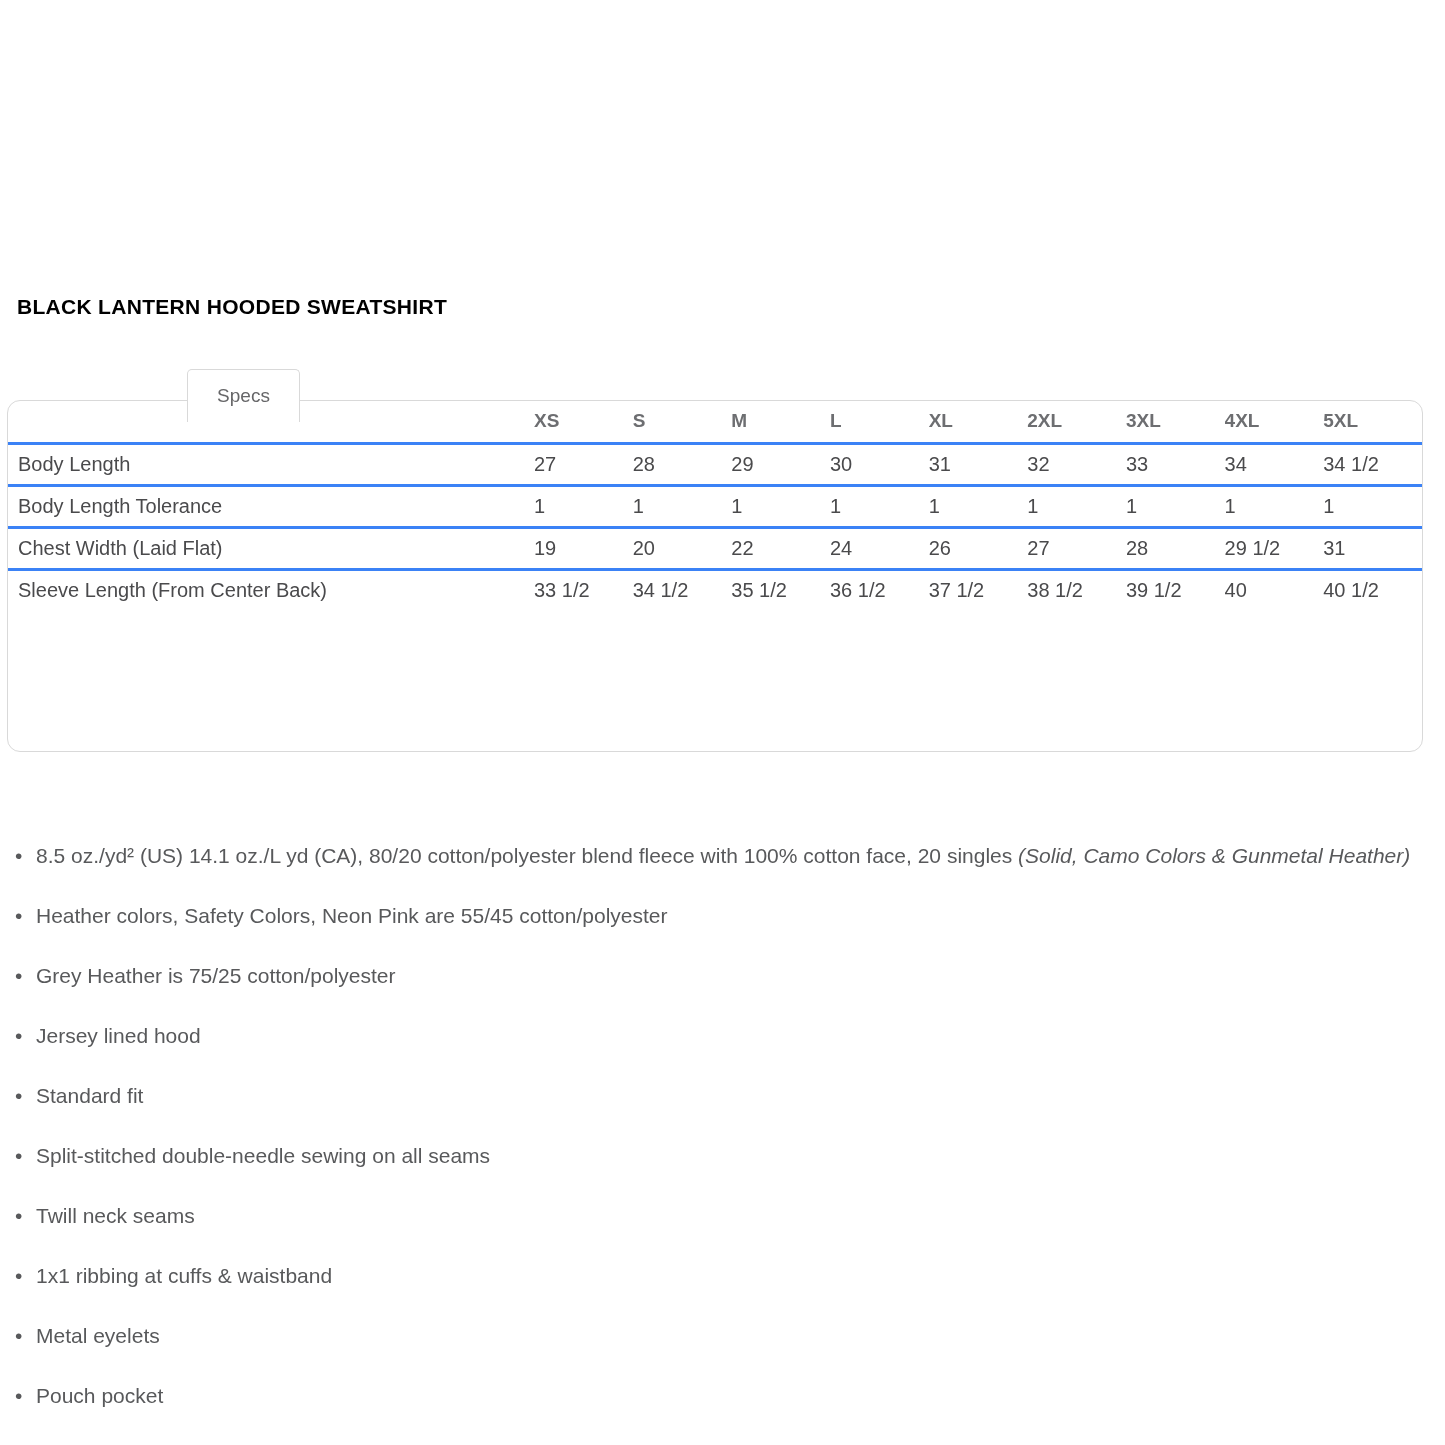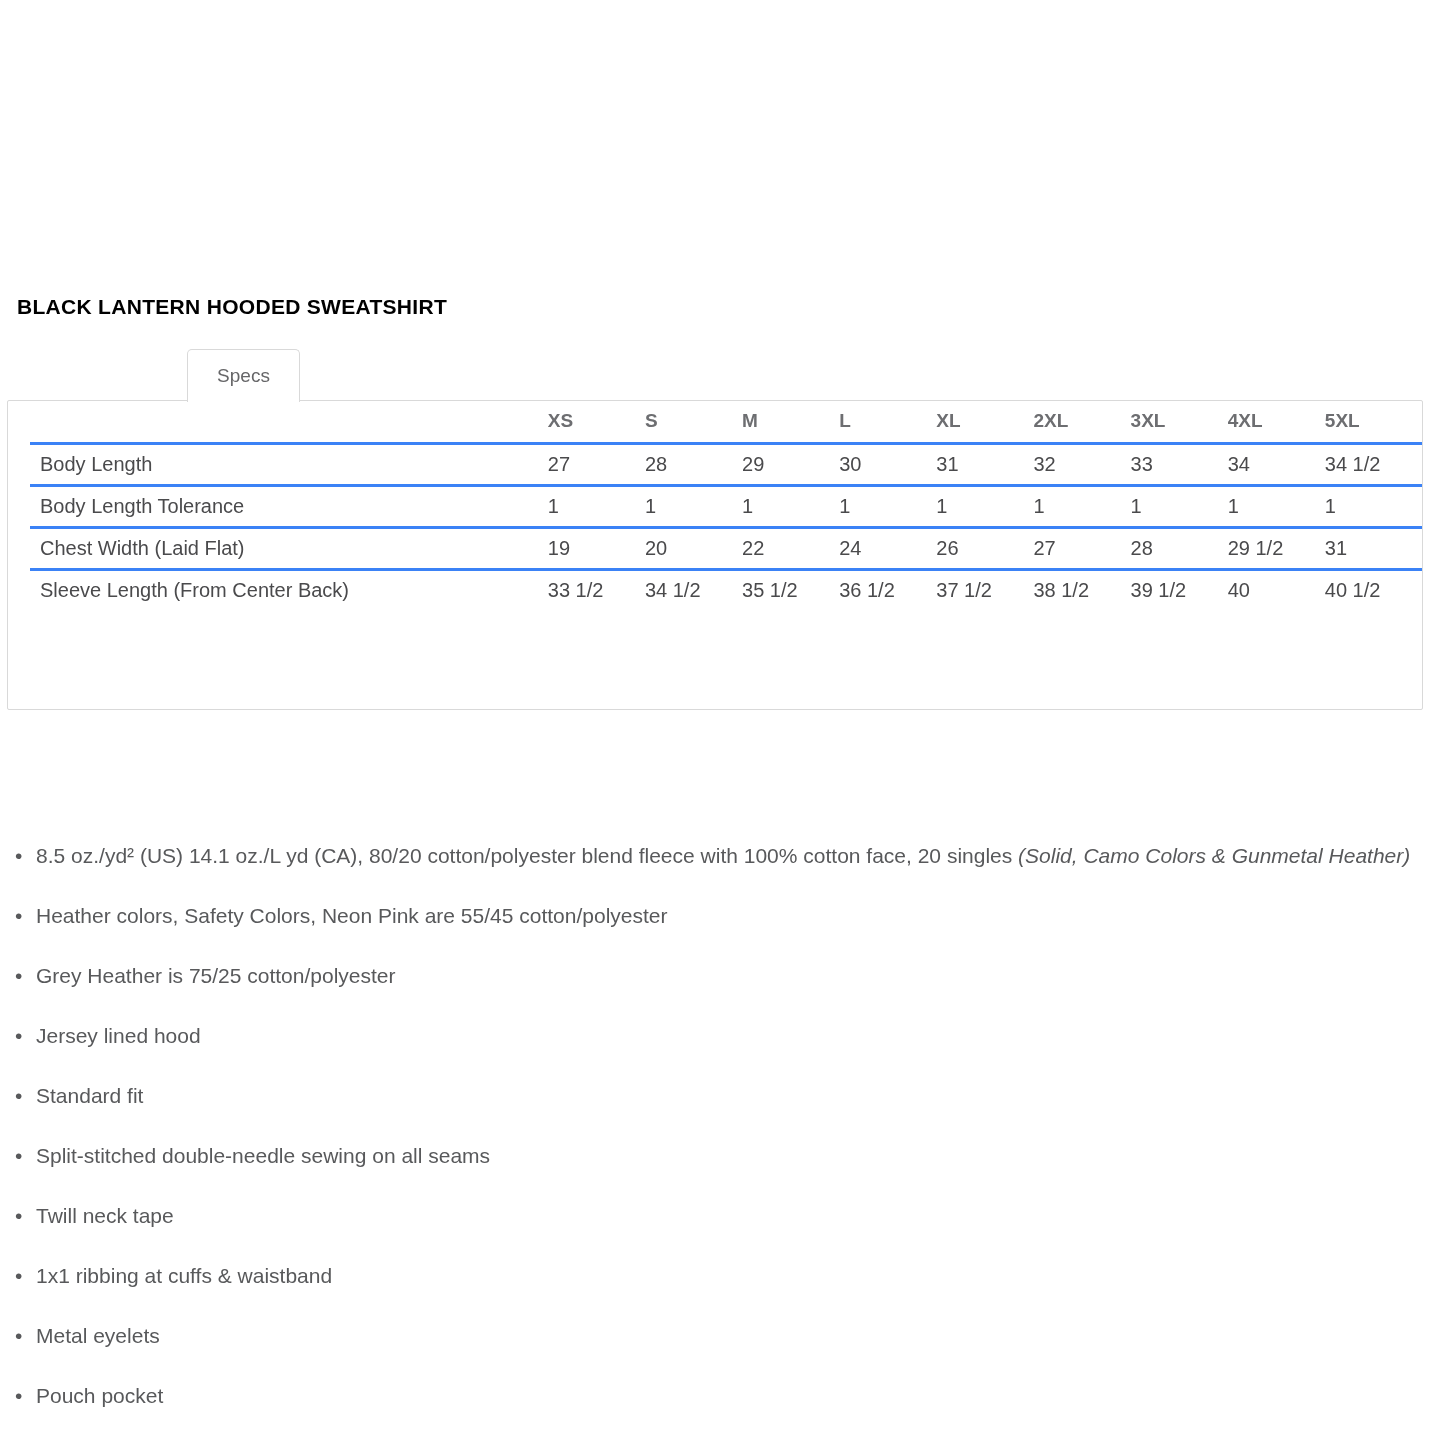--- a/index.html
+++ b/index.html
@@ -12,48 +12,47 @@
     top: 295px;
     font-size: 21px;
     font-weight: 700;
     letter-spacing: 0.3px;
     color: #000000;
   }
 
   .tab {
     position: absolute;
     left: 187px;
-    top: 349px;
+    top: 369px;
     width: 113px;
     height: 53px;
     background: #ffffff;
     border: 1px solid #d9d9d9;
     border-bottom: none;
     border-radius: 5px 5px 0 0;
     display: flex;
     align-items: center;
     justify-content: center;
     font-size: 19px;
     color: #666668;
     z-index: 2;
     cursor: pointer;
   }
 
   .panel {
     position: absolute;
     left: 7px;
     top: 400px;
     width: 1416px;
-    height: 310px;
+    height: 352px;
     background: #ffffff;
     border: 1px solid #d9d9d9;
-    border-radius: 2px;
+    border-radius: 13px;
     z-index: 1;
     overflow: hidden;
-    padding-left: 22px;
   }
 
   table.spec-table {
     width: 100%;
     border-collapse: collapse;
     table-layout: fixed;
   }
   table.spec-table th, table.spec-table td {
     height: 42px;
     vertical-align: middle;
@@ -180,18 +179,18 @@
 </div>
 
 <ul class="details">
 
 <li><span>8.5 oz./yd² (US) 14.1 oz./L yd (CA), 80/20 cotton/polyester blend fleece with 100% cotton face, 20 singles </span><em>(Solid, Camo Colors &amp; Gunmetal Heather)</em></li>
     <li><span>Heather colors, Safety Colors, Neon Pink are 55/45 cotton/polyester</span></li>
     <li><span>Grey Heather is 75/25 cotton/polyester</span></li>
     <li><span>Jersey lined hood</span></li>
     <li><span>Standard fit</span></li>
     <li><span>Split-stitched double-needle sewing on all seams</span></li>
-    <li><span>Twill neck tape</span></li>
+    <li><span>Twill neck seams</span></li>
     <li><span>1x1 ribbing at cuffs &amp; waistband</span></li>
     <li><span>Metal eyelets</span></li>
     <li><span>Pouch pocket</span></li>
     <li><span>Tear away label</span></li>
   </ul>
 
 </body></html>

